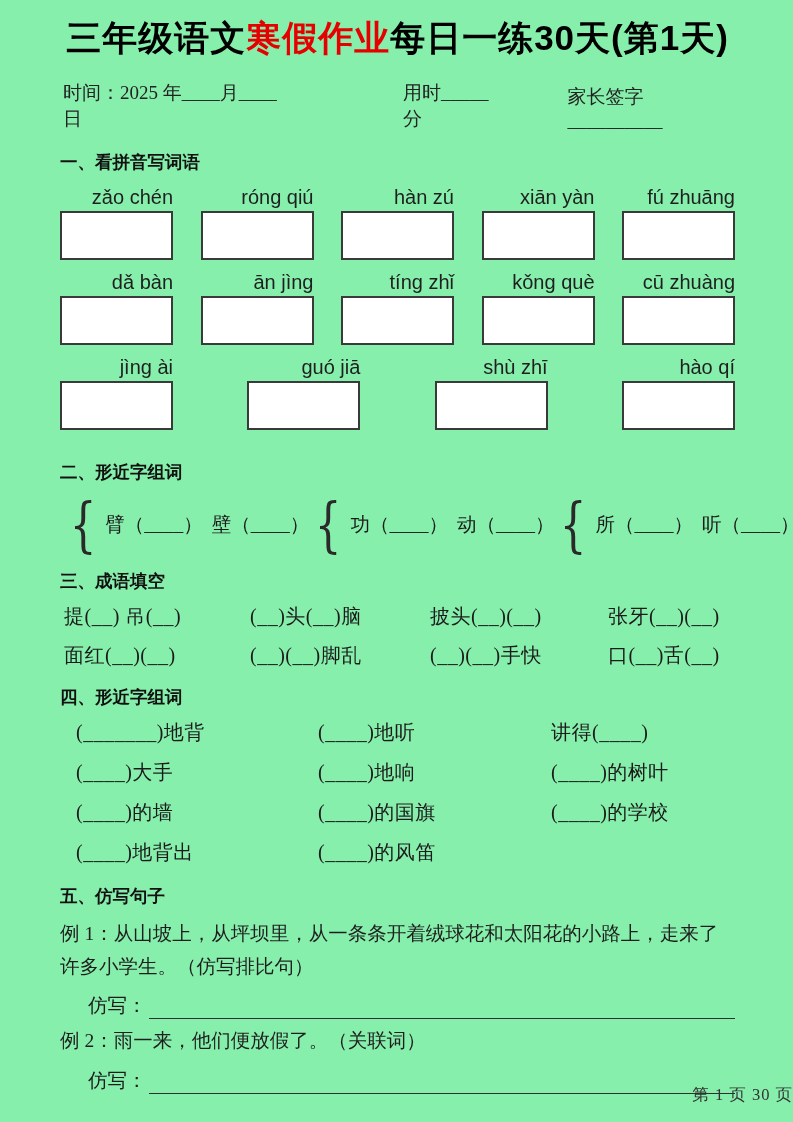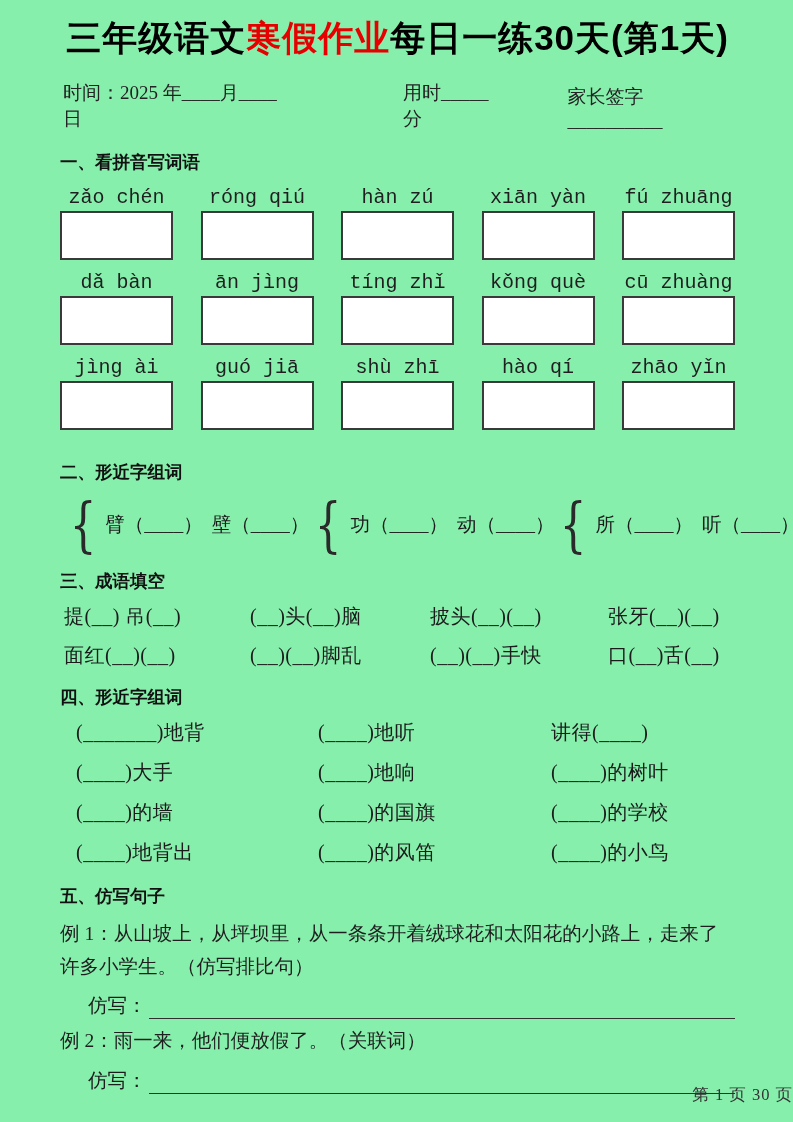--- a/index.html
+++ b/index.html
@@ -47,24 +47,24 @@
   }
   
   .py-grid { margin-bottom:30px; }
   .py-row {
     display:flex;
     justify-content:space-between;
     margin-bottom:9px;
   }
   .py-col { width:113px; }
   .pinyin {
-    font-family:Liberation Mono, monospace;
+    font-family:Liberation Sans, sans-serif;
     font-size:20px;
     color:#1f1f1f;
-    text-align:center;
+    text-align:right;
     height:27px;
     line-height:27px;
     white-space:nowrap;
   }
   .wbox {
     width:113px; height:49px;
     border:2px solid #3a3a3a;
     background:#fff;
   }
   
@@ -206,24 +206,20 @@
       <div class="py-col">
           <div class="pinyin">guó jiā</div>
           <div class="wbox"></div>
         </div>
       <div class="py-col">
           <div class="pinyin">shù zhī</div>
           <div class="wbox"></div>
         </div>
       <div class="py-col">
           <div class="pinyin">hào qí</div>
-          <div class="wbox"></div>
-        </div>
-      <div class="py-col">
-          <div class="pinyin">zhāo yǐn</div>
           <div class="wbox"></div>
         </div>
     </div>
   </div>
 
   <div class="sec-h">二、形近字组词</div>
 
   <div class="pairs">
     <div class="pair">
       <span class="brace">{</span>
@@ -275,21 +271,20 @@
     <span class="fill-item">(____)地听</span>
     <span class="fill-item">讲得(____)</span>
     <span class="fill-item">(____)大手</span>
     <span class="fill-item">(____)地响</span>
     <span class="fill-item">(____)的树叶</span>
     <span class="fill-item">(____)的墙</span>
     <span class="fill-item">(____)的国旗</span>
     <span class="fill-item">(____)的学校</span>
     <span class="fill-item">(____)地背出</span>
     <span class="fill-item">(____)的风笛</span>
-    <span class="fill-item">(____)的小鸟</span>
   </div>
 
   <div class="sec-h">五、仿写句子</div>
 
   <div class="example">例 1：从山坡上，从坪坝里，从一条条开着绒球花和太阳花的小路上，走来了许多小学生。（仿写排比句）</div>
 
   <div class="copy-line">
     <span class="copy-label">仿写：</span>
     <span class="copy-field"></span>
   </div>

